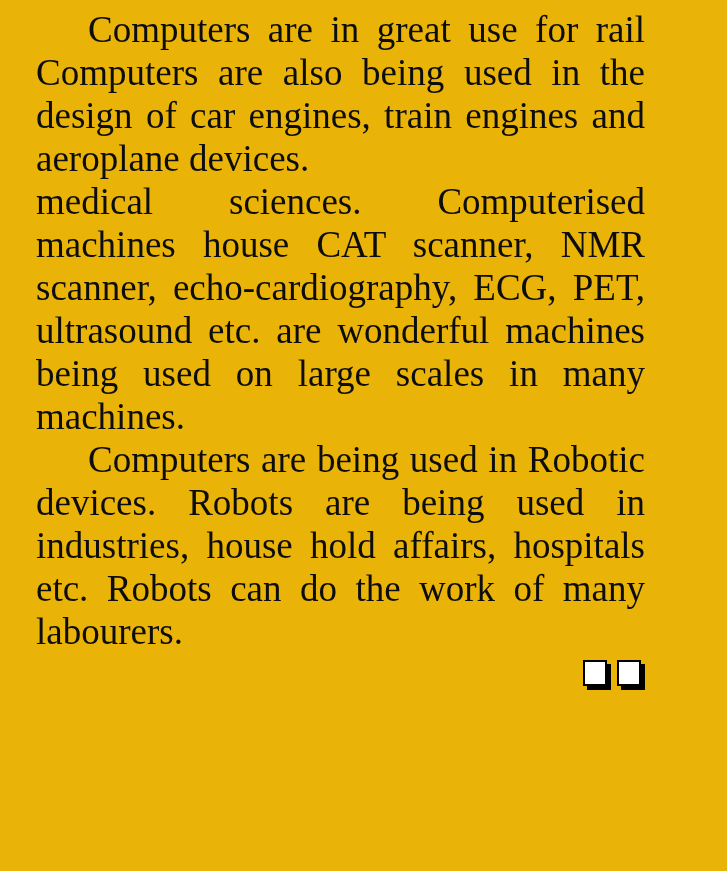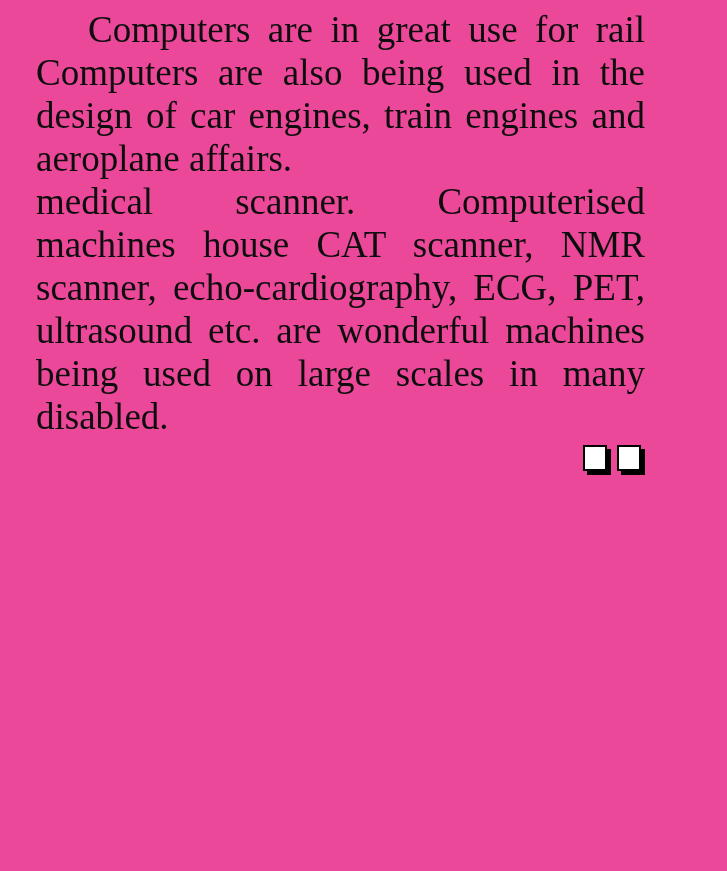--- a/index.html
+++ b/index.html
@@ -10,21 +10,21 @@
   body {
     width: 727px;
     height: 871px;
     overflow: hidden;
     font-family: "Liberation Serif", "DejaVu Serif", serif;
     color: #0d0d0d;
   }
   .page {
     width: 727px;
     height: 871px;
-    background: #ec4899;
+    background: #eab308;
     position: relative;
   }
   .column {
     margin-left: 36px;
     width: 609px;
     padding-top: 8px;
     font-size: 37px;
     line-height: 43px;
   }
   .para {
@@ -66,32 +66,39 @@
 </head>
 <body>
 
 <div class="page">
   <div class="column">
 
     <p class="para">
       <span class="line first">Computers are in great use for rail</span>
       <span class="line">Computers are also being used in the</span>
       <span class="line">design of car engines, train engines and</span>
-      <span class="line last">aeroplane affairs.</span>
+      <span class="line last">aeroplane devices.</span>
     </p>
 
     <p class="para">
-      <span class="line">medical scanner. Computerised</span>
+      <span class="line">medical sciences. Computerised</span>
       <span class="line">machines house CAT scanner, NMR</span>
       <span class="line">scanner, echo-cardiography, ECG, PET,</span>
       <span class="line">ultrasound etc. are wonderful machines</span>
       <span class="line">being used on large scales in many</span>
-      <span class="line last">disabled.</span>
+      <span class="line last">machines.</span>
     </p>
 
+    <p class="para">
+      <span class="line first">Computers are being used in Robotic</span>
+      <span class="line">devices. Robots are being used in</span>
+      <span class="line">industries, house hold affairs, hospitals</span>
+      <span class="line">etc. Robots can do the work of many</span>
+      <span class="line last">labourers.</span>
+    </p>
 
     <div class="end-marks">
       <span class="sq"></span>
       <span class="sq"></span>
     </div>
 
   </div>
 </div>
 
 </body></html>

